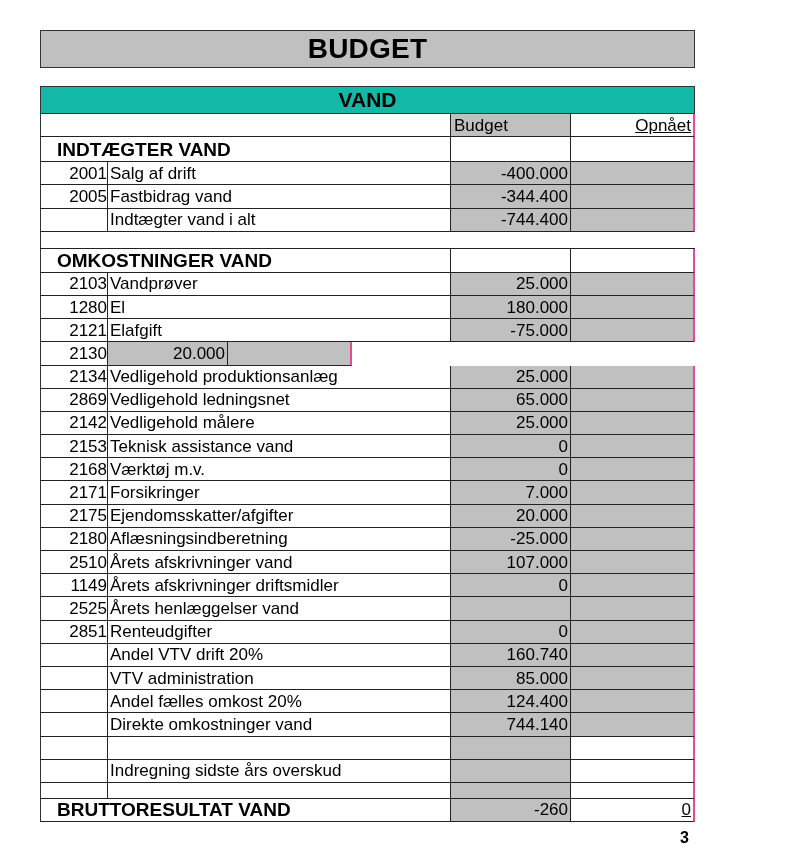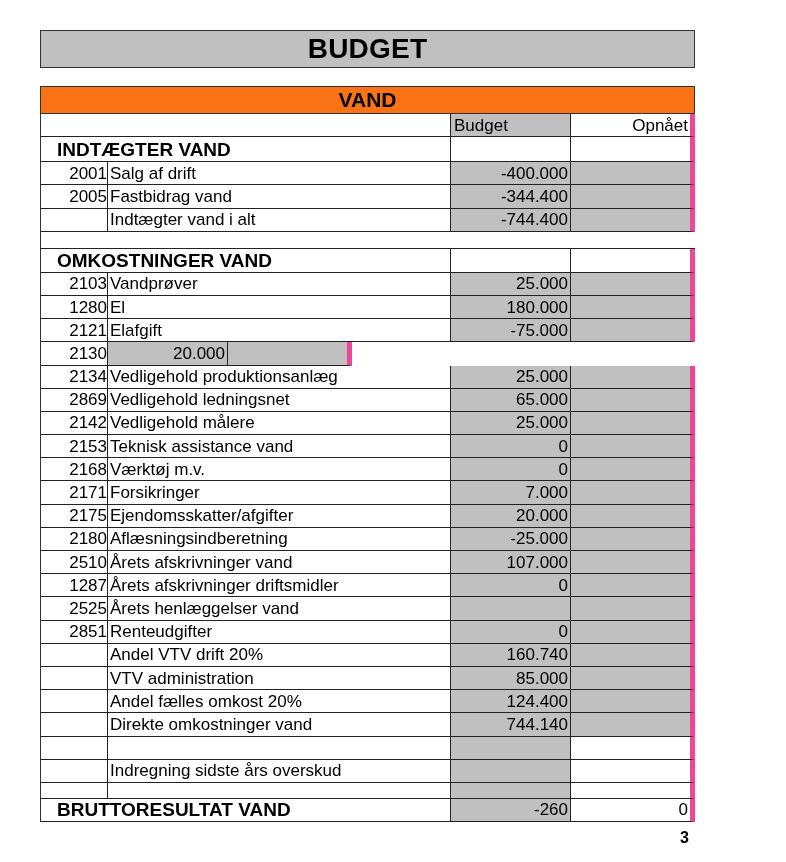--- a/index.html
+++ b/index.html
@@ -5,31 +5,31 @@
   html, body { margin: 0; padding: 0; background: #ffffff; }
   body { width: 786px; height: 862px; position: relative; font-family: "Liberation Sans", sans-serif; color: #000; overflow: hidden; }
   .title-box {
     position: absolute; left: 40px; top: 30px; width: 653px; height: 36px;
     background: #c0c0c0; border: 1px solid #333; 
     display: flex; align-items: center; justify-content: center;
     font-weight: bold; font-size: 28px; letter-spacing: 0.2px;
   }
   .sheet { position: absolute; left: 40px; top: 86px; width: 655px; }
   .section-head {
-    height: 28px; background: #f97316; border: 1px solid #333; box-sizing: border-box;
+    height: 28px; background: #14b8a6; border: 1px solid #333; box-sizing: border-box;
     display: flex; align-items: center; justify-content: center;
     font-weight: bold; font-size: 21px;
   }
   .row { display: flex; box-sizing: border-box; height: 23.2px; font-size: 17px; line-height: 1; }
   .cell { box-sizing: border-box; border-right: 1px solid #222; border-bottom: 1px solid #222; display: flex; align-items: center; overflow: hidden; white-space: nowrap; }
   .c-code { width: 68px; justify-content: flex-end; padding-right: 0; border-left: 1px solid #333; }
   .c-desc { width: 343px; padding-left: 2px; }
   .c-label { width: 411px; padding-left: 16px; border-left: 1px solid #333; font-weight: bold; font-size: 19px; }
   .c-budget { width: 120px; justify-content: flex-end; padding-right: 2px; background: #c0c0c0; }
-  .c-opn { width: 124px; justify-content: flex-end; padding-right: 2px; background: #c0c0c0; border-right: 5px solid #ec4899; }
+  .c-opn { width: 124px; justify-content: flex-end; padding-right: 2px; background: #c0c0c0; border-right: 2px solid #ec4899; text-decoration: underline; }
   .white { background: #ffffff !important; }
   .hdr .c-budget { justify-content: flex-start; padding-left: 3px; }
   .hdr .c-opn { background: #fff; }
   .row.group { height: 25px; }
   .row.group .c-budget, .row.group .c-opn { background: #fff; }
   .spacer1 { height: 16px; border-left: 1px solid #333; box-sizing: border-box; }
   .row.short { height: 16px; }
   .page-num { position: absolute; left: 680px; top: 829px; font-weight: bold; font-size: 16px; }
 </style>
 </head>
@@ -153,21 +153,21 @@
         <div class="cell c-budget">-25.000</div>
         <div class="cell c-opn"></div>
       </div>
       <div class="row">
         <div class="cell c-code">2510</div>
         <div class="cell c-desc">Årets afskrivninger vand</div>
         <div class="cell c-budget">107.000</div>
         <div class="cell c-opn"></div>
       </div>
       <div class="row">
-        <div class="cell c-code">1287</div>
+        <div class="cell c-code">1149</div>
         <div class="cell c-desc">Årets afskrivninger driftsmidler</div>
         <div class="cell c-budget">0</div>
         <div class="cell c-opn"></div>
       </div>
       <div class="row">
         <div class="cell c-code">2525</div>
         <div class="cell c-desc">Årets henlæggelser vand</div>
         <div class="cell c-budget"></div>
         <div class="cell c-opn"></div>
       </div>

